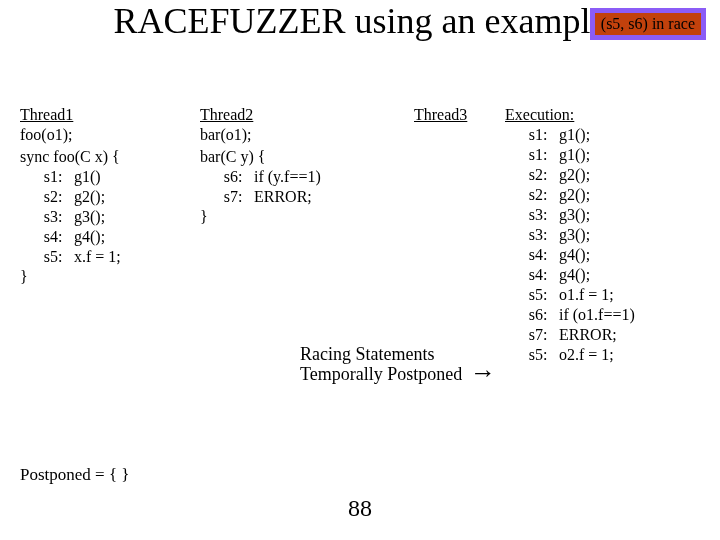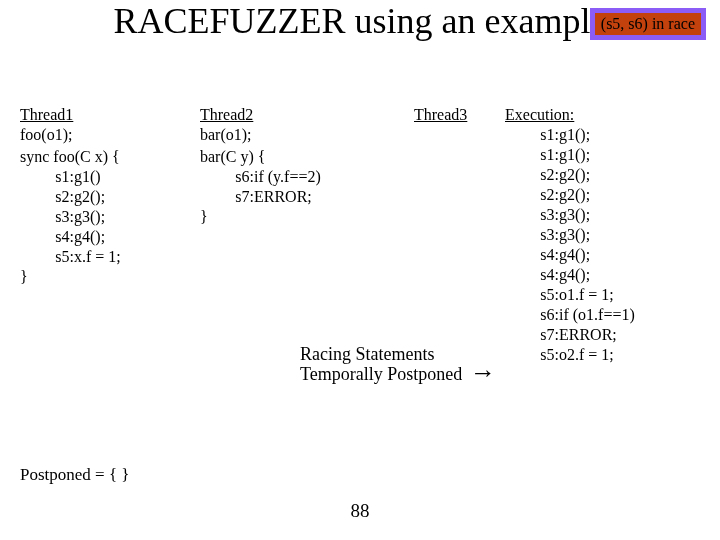--- a/index.html
+++ b/index.html
@@ -40,39 +40,39 @@
     font-size: 16px;
     line-height: 1.25;
   }
   .col1 { left: 20px;  top: 105px; width: 170px; }
   .col2 { left: 200px; top: 105px; width: 170px; }
   .col3 { left: 378px; top: 105px; width: 120px; margin-left: 36px; }
   .col4 { left: 505px; top: 105px; width: 210px; }
   .u { text-decoration: underline; }
   .block { margin-top: 2px; }
   .exec-line { display: flex; }
-  .exec-lab { width: 42px; text-align: right; padding-left: 12px;}
+  .exec-lab { width: 42px; text-align: center; padding-left: 12px;}
   .callout {
     position: absolute;
     left: 300px;
     top: 345px;
     font-size: 18px;
     line-height: 1.1;
   }
   .arrow {
     position: absolute;
     font-size: 26px;
   }
   .pagenum {
     position: absolute;
     bottom: 18px;
     left: 0;
     width: 720px;
     text-align: center;
-    font-size: 19px;
+    font-size: 24px;
   }
   .postponed {
     position: absolute;
     left: 20px;
     top: 465px;
     font-size: 17px;
   }
 </style>
 </head>
 <body>
@@ -111,21 +111,21 @@
     </div>
   </div>
 
   <div class="col col2">
     <div class="u">Thread2</div>
     <div>bar(o1);</div>
     <div class="block">
       <div>bar(C y) {</div>
       <div class="exec-line">
           <span class="exec-lab">s6:</span>
-          <span>if (y.f==2)</span>
+          <span>if (y.f==1)</span>
         </div>
       <div class="exec-line">
           <span class="exec-lab">s7:</span>
           <span>   ERROR;</span>
         </div>
       <div>}</div>
     </div>
   </div>
 
   <div class="col col3">

